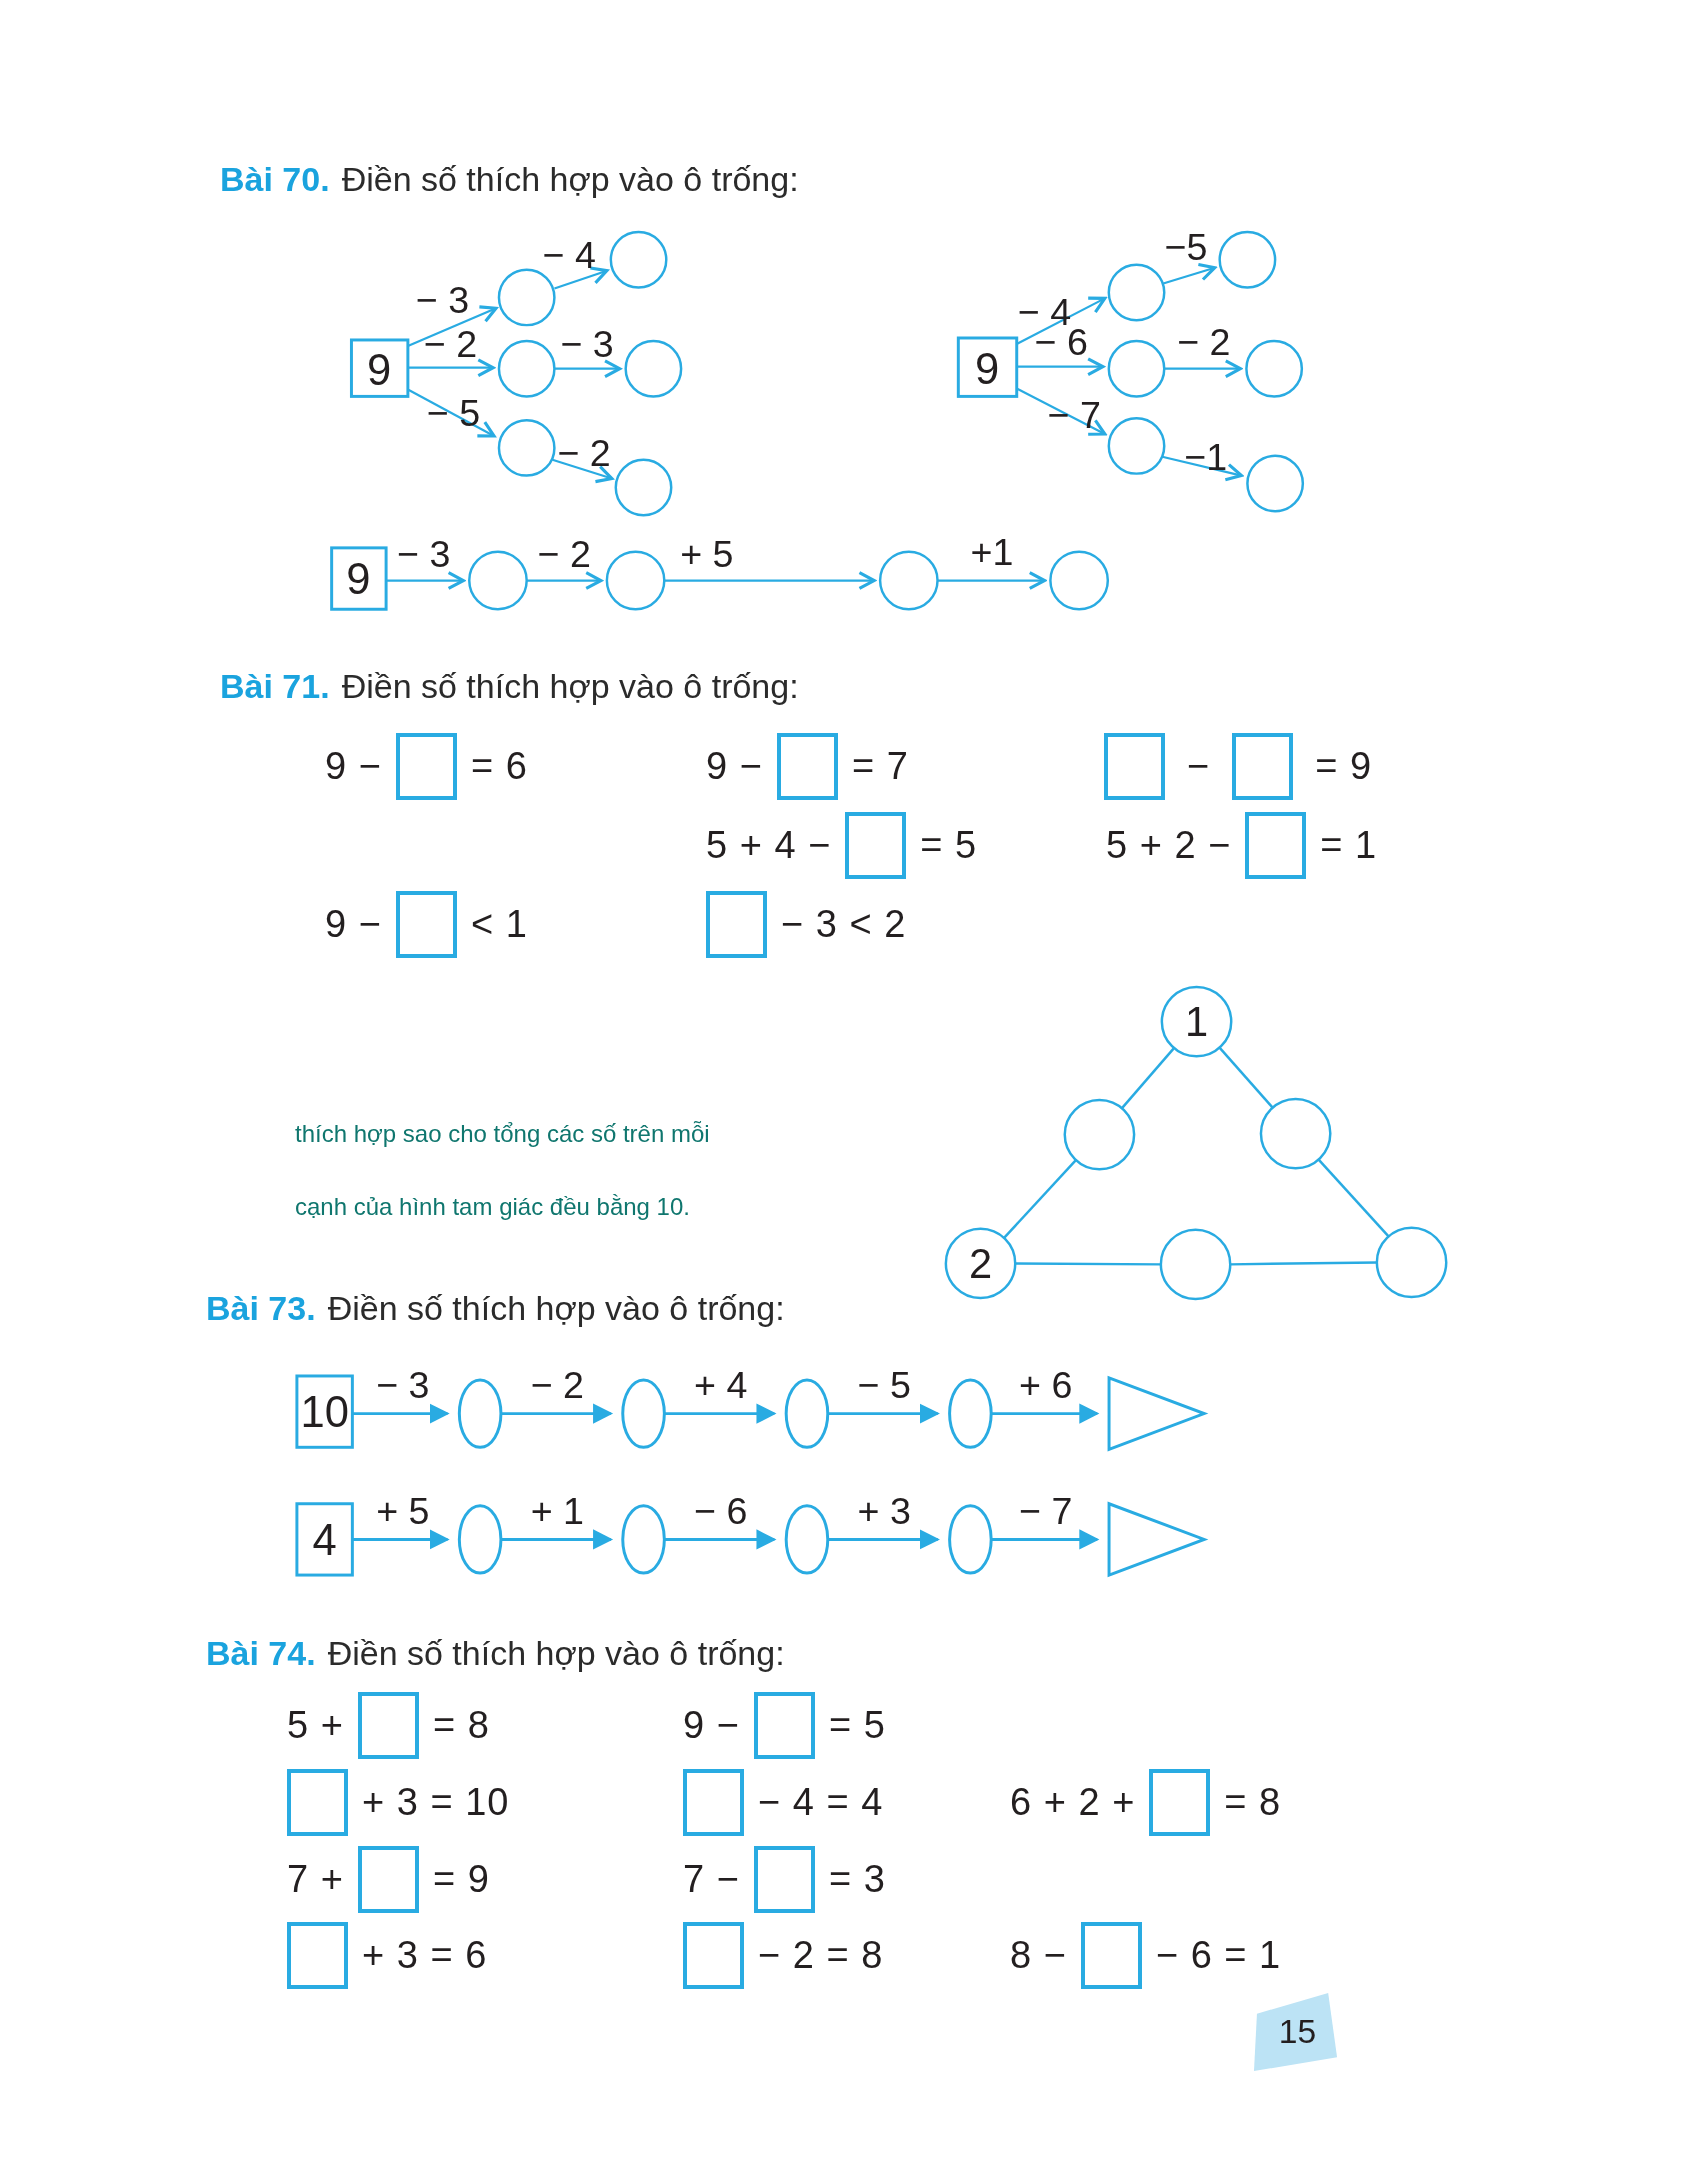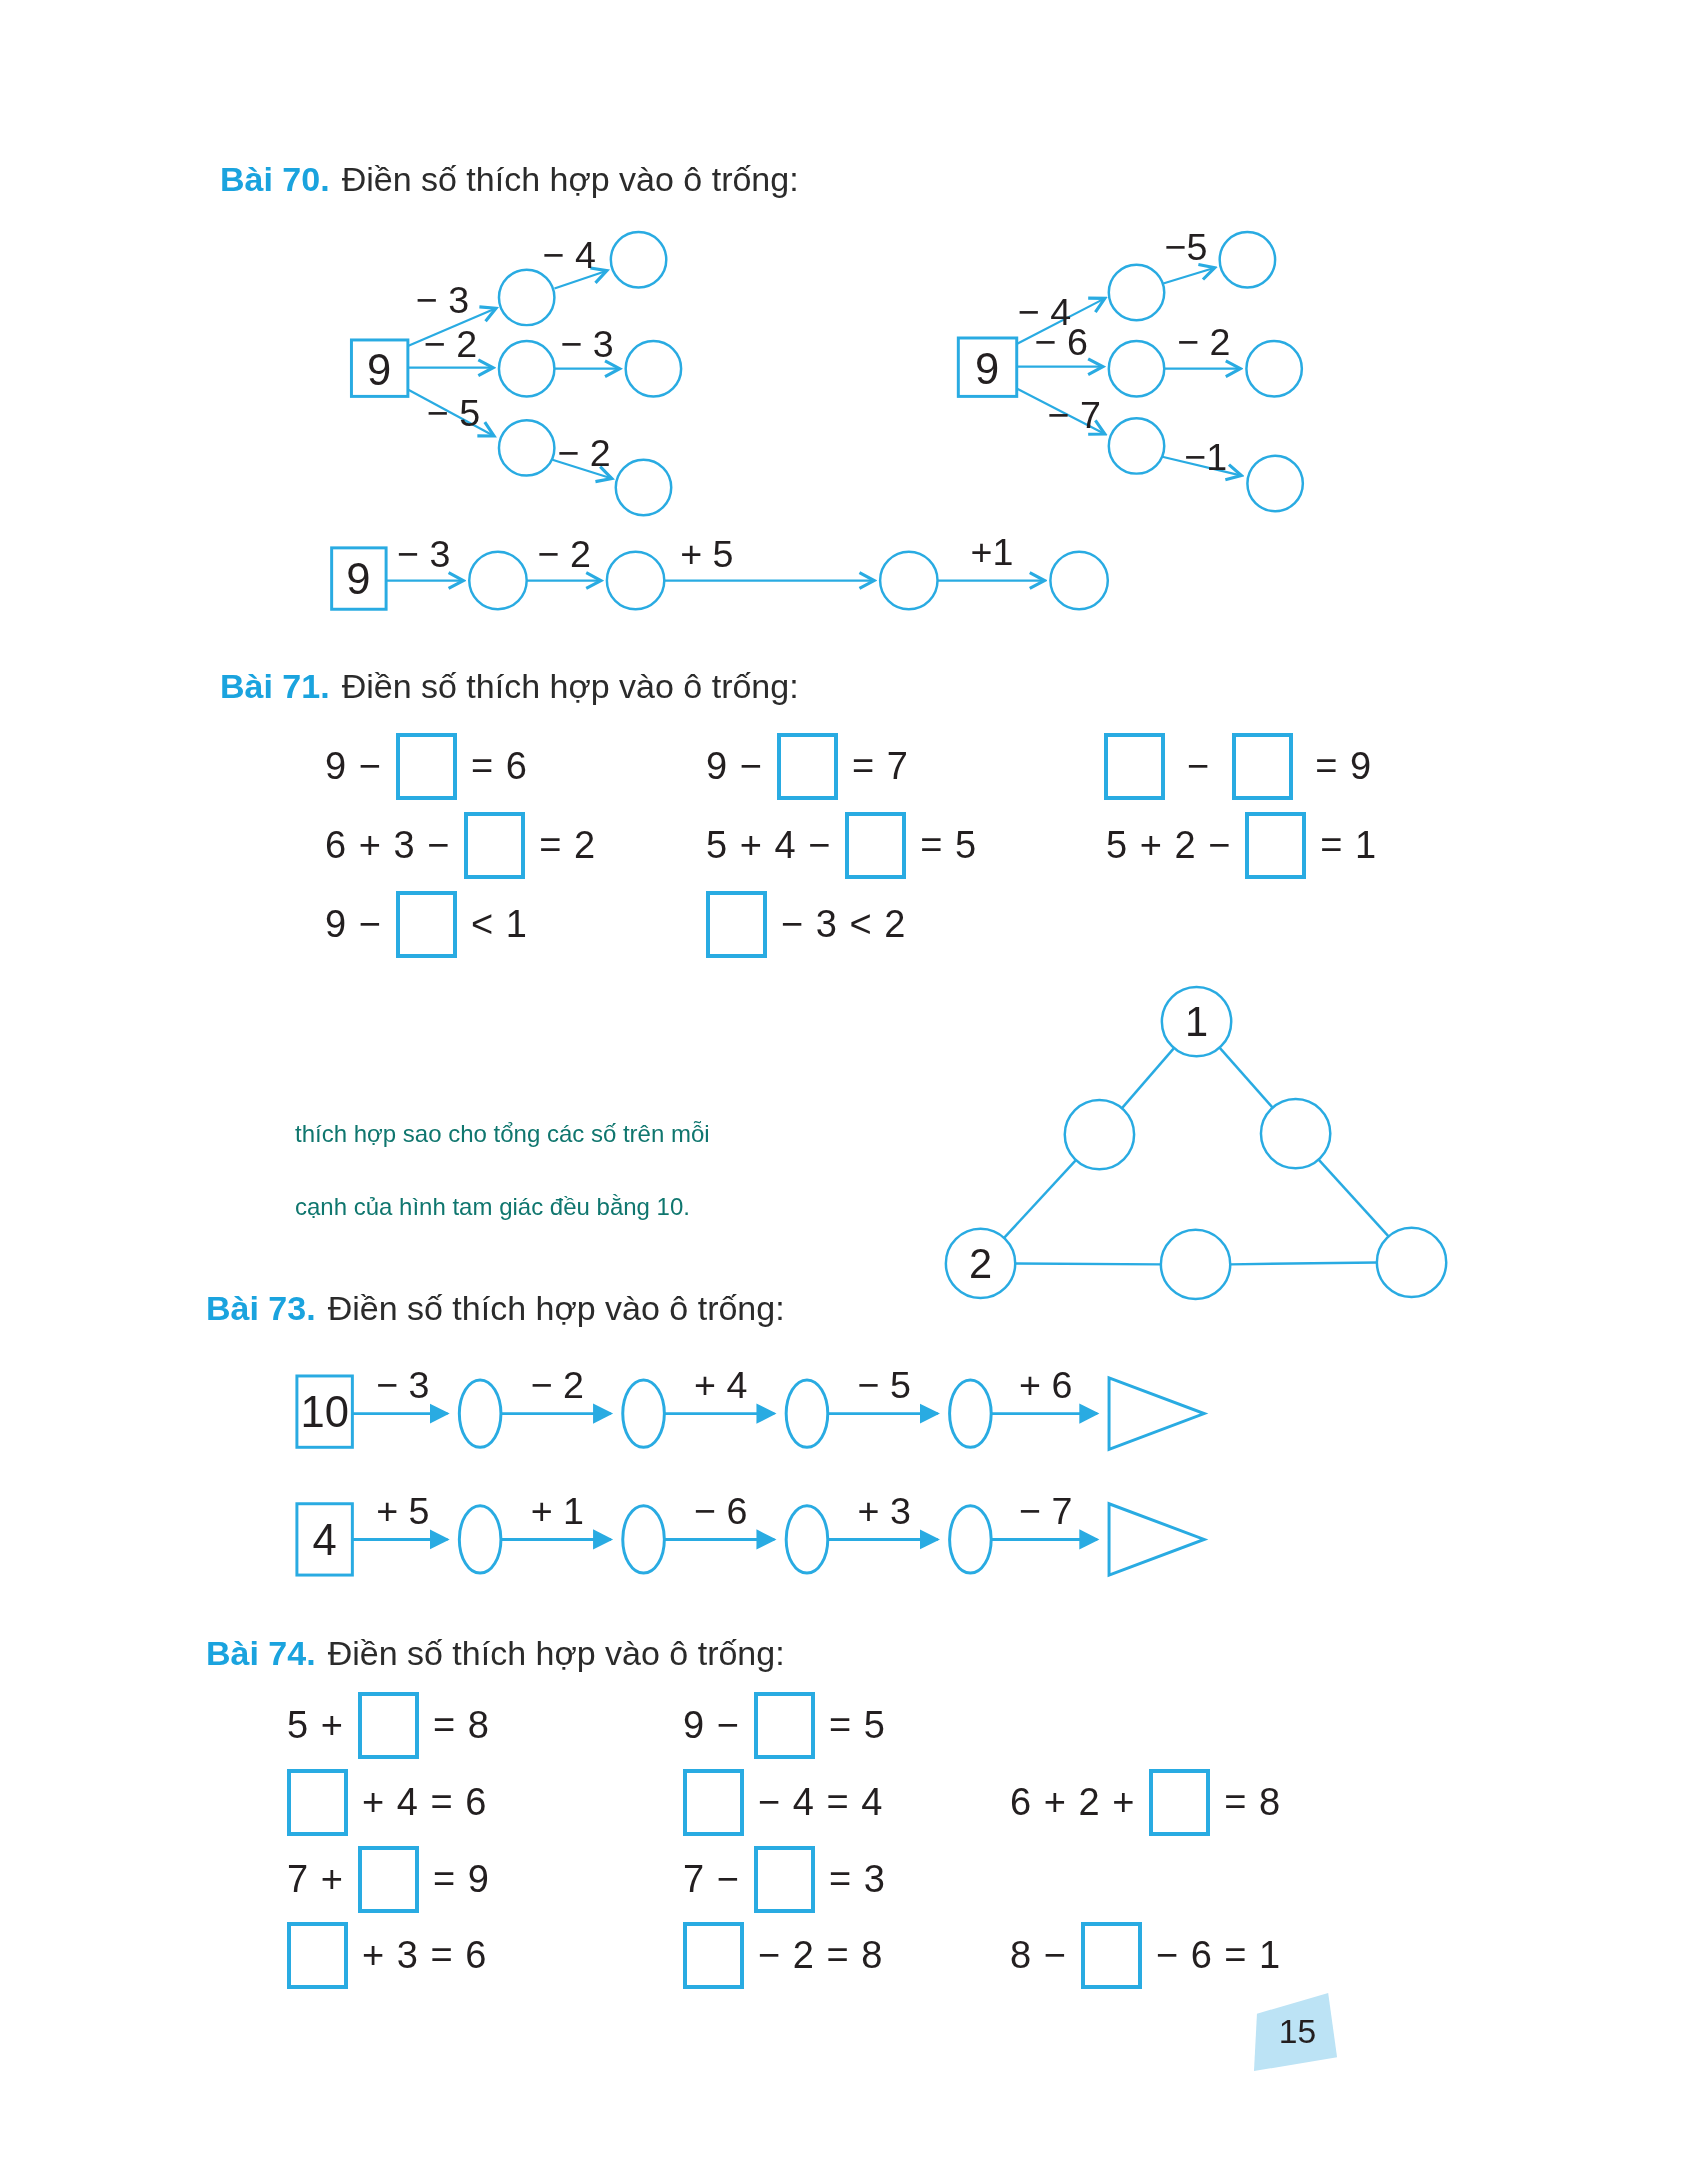--- a/index.html
+++ b/index.html
@@ -110,25 +110,20 @@
   <div class="heading" style="left:220px;top:665px">
     <span class="hlabel">Bài 71.</span>
     <span class="hprompt">Điền số thích hợp vào ô trống:</span>
   </div>
 
   <div class="eq" style="left:325px;top:734px">
     <span class="eqt">9 −</span>
     <span class="ansbox"></span>
     <span class="eqt">= 6</span>
   </div>
-  <div class="eq" style="left:325px;top:813px">
-    <span class="eqt">6 + 3 −</span>
-    <span class="ansbox"></span>
-    <span class="eqt">= 2</span>
-  </div>
   <div class="eq" style="left:325px;top:892px">
     <span class="eqt">9 −</span>
     <span class="ansbox"></span>
     <span class="eqt">&lt; 1</span>
   </div>
 
   <div class="eq" style="left:706px;top:734px">
     <span class="eqt">9 −</span>
     <span class="ansbox"></span>
     <span class="eqt">= 7</span>
@@ -224,21 +219,21 @@
     <span class="hprompt">Điền số thích hợp vào ô trống:</span>
   </div>
 
   <div class="eq" style="left:287px;top:1693px">
     <span class="eqt">5 +</span>
     <span class="ansbox"></span>
     <span class="eqt">= 8</span>
   </div>
   <div class="eq" style="left:287px;top:1770px">
     <span class="ansbox"></span>
-    <span class="eqt">+ 4  = 6</span>
+    <span class="eqt">+ 3  = 10</span>
   </div>
   <div class="eq" style="left:287px;top:1847px">
     <span class="eqt">7 +</span>
     <span class="ansbox"></span>
     <span class="eqt">= 9</span>
   </div>
   <div class="eq" style="left:287px;top:1923px">
     <span class="ansbox"></span>
     <span class="eqt">+ 3  = 6</span>
   </div>

